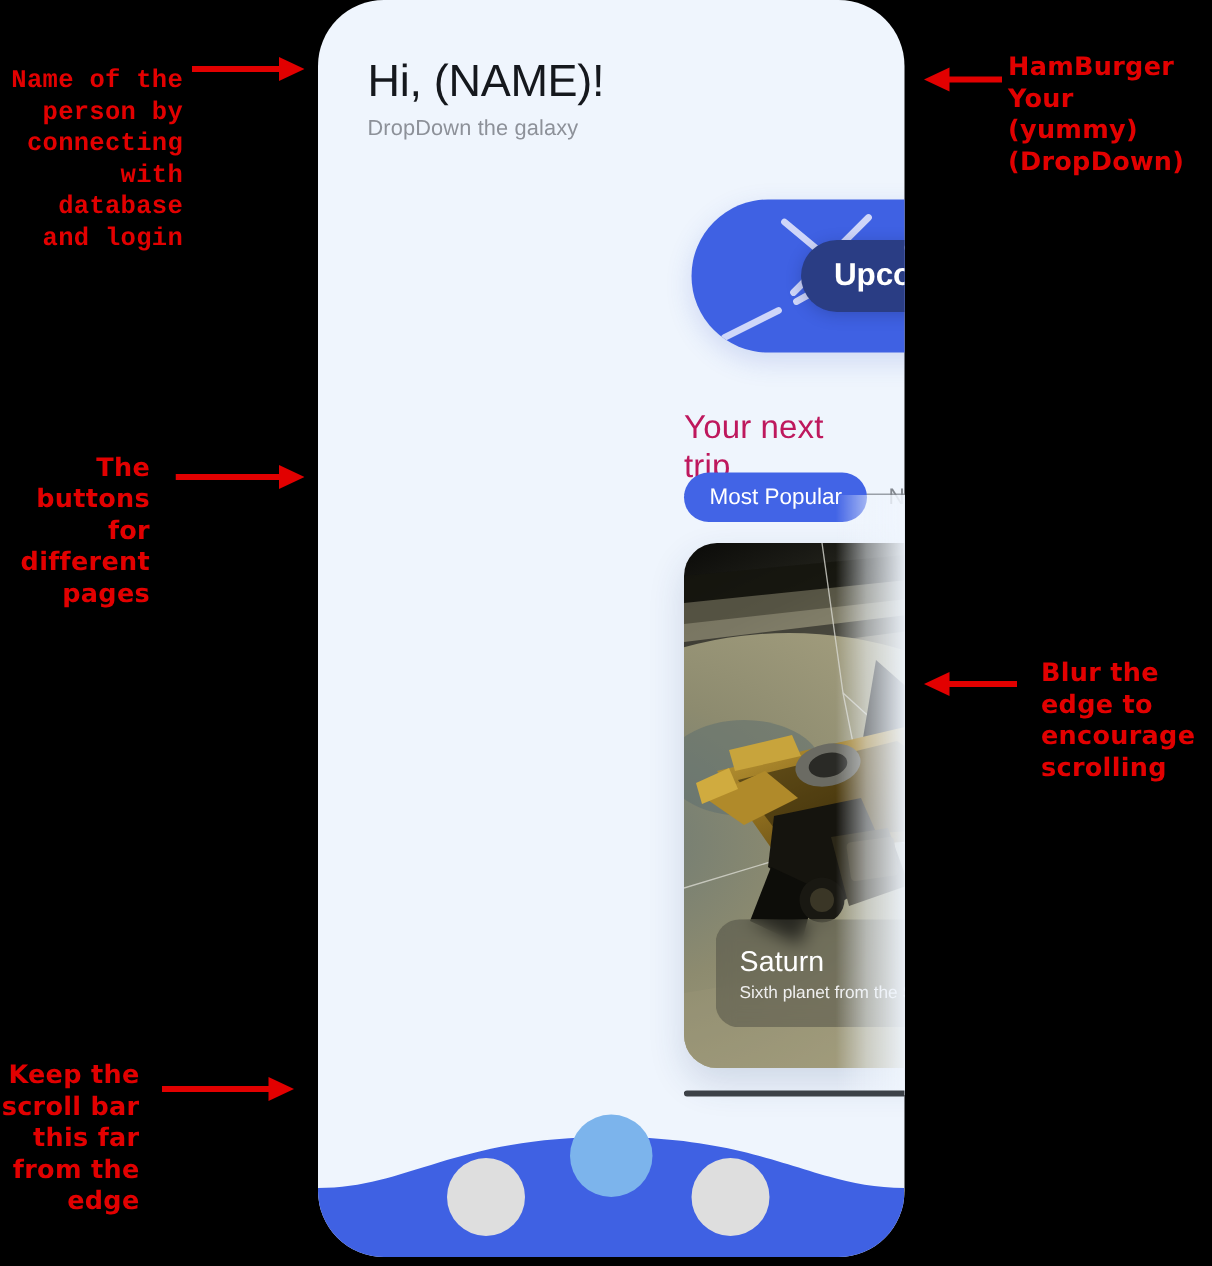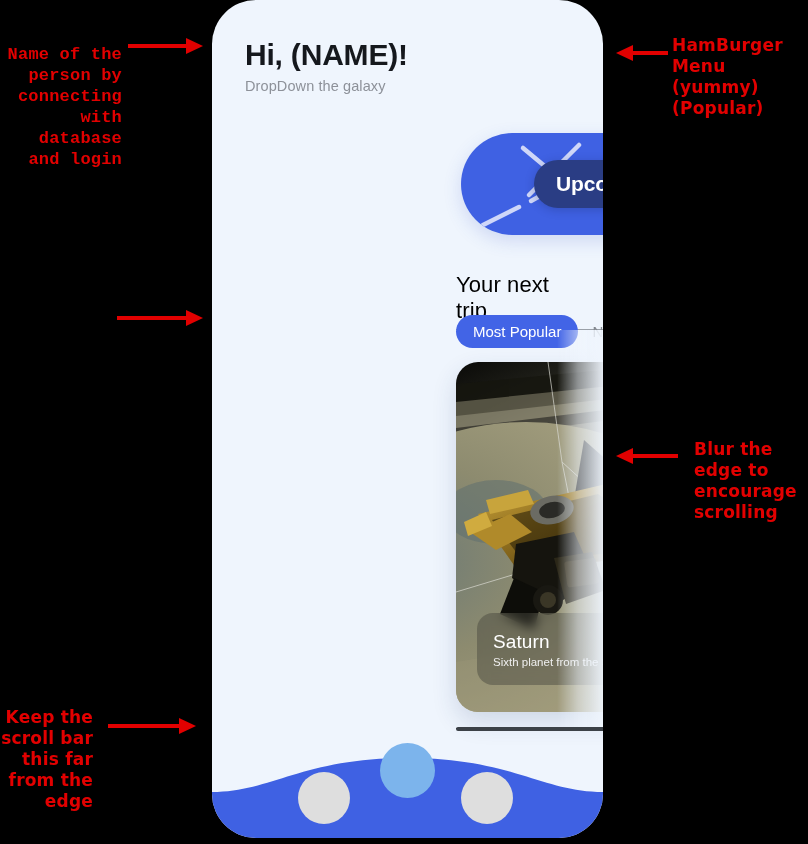--- a/index.html
+++ b/index.html
@@ -31,21 +31,21 @@
   .phone{
     position:absolute;left:212px;top:0px;width:391px;height:838px;
     background:#eff5fd;
     border-radius:44px;
     overflow:hidden;
   }
 
   
   .hdr{position:absolute;left:33px;top:38px;}
   .greeting{
-    font-size:30px;color:#15181d;font-weight:700;
+    font-size:30px;color:#15181d;font-weight:400;
     letter-spacing:-.2px;line-height:34px;margin:0;
   }
   .subtitle{
     font-size:14.5px;color:#8d9199;font-weight:400;
     margin:6px 0 0 0;letter-spacing:.1px;
   }
 
   
   .banner{
     position:absolute;left:249px;top:133px;width:317px;height:102px;
@@ -61,21 +61,21 @@
     display:flex;align-items:center;justify-content:center;
     border-radius:24px;
     background:#2a3d84;
     color:#fff;font-size:21px;font-weight:700;letter-spacing:-.1px;
     box-shadow:0 2px 10px rgba(20,30,80,.25);
   }
 
   
   .sec-title{
     position:absolute;left:244px;top:272px;
-    font-size:22px;color:#000000;font-weight:400;
+    font-size:22px;color:#be185d;font-weight:400;
     padding-bottom:5px;
     border-bottom:1.4px solid #9aa0a8;
     letter-spacing:.1px;
   }
 
   
   .tabs{position:absolute;left:244px;top:315px;display:flex;align-items:center;gap:0;}
   .tab{
     font-size:15px;color:#83888f;font-weight:400;
     padding:8px 14px;border-radius:18px;
@@ -135,22 +135,23 @@
       <polygon points="58,1 75,9 58,17" fill="#e20000"></polygon>
     </svg>
   </div>
 
   <div class="arrow" style="left:616px;top:44px;">
     <svg width="52" height="18" viewBox="0 0 52 18">
       <line x1="52" y1="9" x2="14" y2="9" stroke="#e20000" stroke-width="4"></line>
       <polygon points="17,1 0,9 17,17" fill="#e20000"></polygon>
     </svg>
   </div>
-  <div class="anno l" style="left:672px;top:35px;width:136px;">HamBurger Menu (yummy) (Popular)</div>
-
+  <div class="anno l" style="left:672px;top:35px;width:136px;">HamBurger Your (yummy) (DropDown)</div>
+
+  <div class="anno r" style="left:0px;top:302px;width:100px;">The buttons for different pages</div>
   <div class="arrow" style="left:117px;top:309px;">
     <svg width="86" height="18" viewBox="0 0 86 18">
       <line x1="0" y1="9" x2="73" y2="9" stroke="#e20000" stroke-width="4"></line>
       <polygon points="69,1 86,9 69,17" fill="#e20000"></polygon>
     </svg>
   </div>
 
   <div class="arrow" style="left:616px;top:447px;">
     <svg width="62" height="18" viewBox="0 0 62 18">
       <line x1="62" y1="9" x2="14" y2="9" stroke="#e20000" stroke-width="4"></line>

